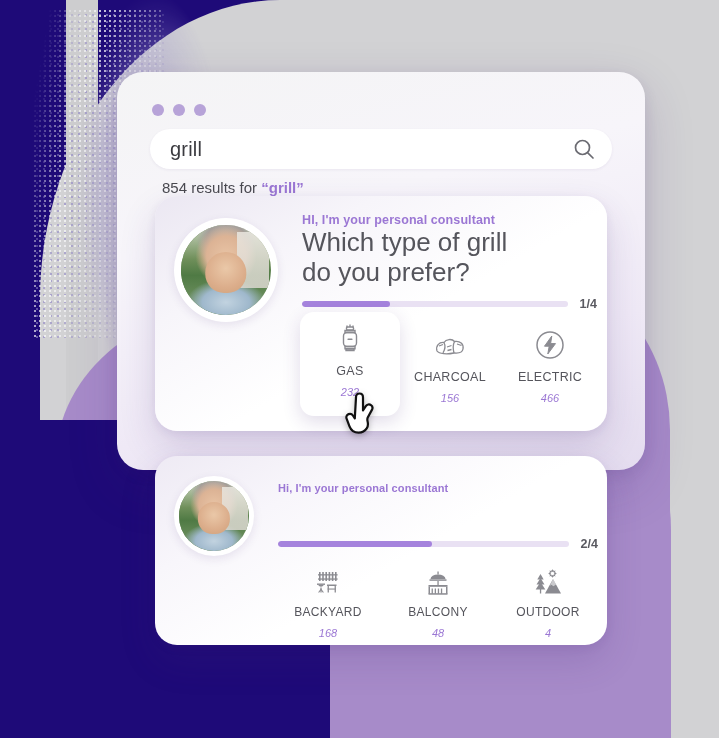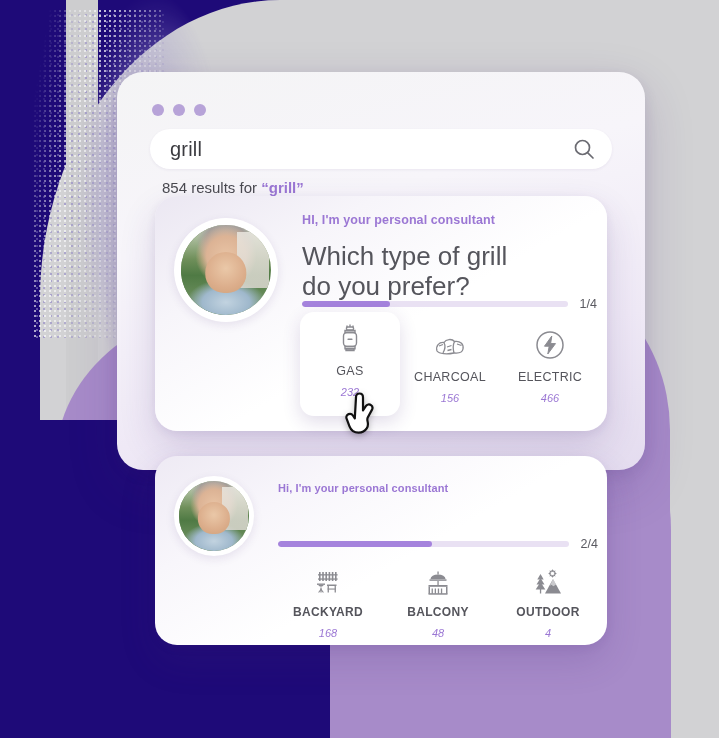--- a/index.html
+++ b/index.html
@@ -226,21 +226,21 @@
     font-weight: bold;
     letter-spacing: .1px;
   }
   .card-1 .eyebrow { font-size: 12.5px; }
   .card-2 .eyebrow { font-size: 11px; }
 
   .question {
     color: #55555c;
     font-weight: normal;
     line-height: 1.16;
-    margin-top: 14px;
+    margin-top: 0;
     white-space: pre-line;
   }
   .card-1 .question { font-size: 26px; }
   .card-2 .question { font-size: 21px; margin-top: 4px; }
 
   .progress-row {
     position: absolute;
     display: flex;
     align-items: center;
     gap: 12px;
@@ -256,20 +256,21 @@
   }
   .fill {
     height: 100%;
     border-radius: 3px;
     background: #a583dd;
   }
   .step {
     font-size: 12.5px;
     color: #5a5a61;
     white-space: nowrap;
+    font-weight: bold;
   }
 
   .options {
     position: absolute;
     display: flex;
   }
   .card-1 .options { left: 145px; top: 122px; width: 300px; }
   .card-2 .options { left: 118px; top: 102px; width: 330px; }
 
   .option {
@@ -291,21 +292,21 @@
     justify-content: center;
     color: #8b8b91;
   }
   .card-2 .opt-icon { height: 30px; }
   .opt-label {
     margin-top: 8px;
     font-size: 12.5px;
     color: #55555c;
     letter-spacing: .3px;
   }
-  .card-2 .opt-label { font-size: 12px; margin-top: 7px; font-weight: bold; }
+  .card-2 .opt-label { font-size: 12px; margin-top: 7px; }
   .opt-count {
     margin-top: 8px;
     font-size: 11px;
     font-style: italic;
     color: #9b77d4;
   }
 
   
   .cursor {
     position: absolute;

